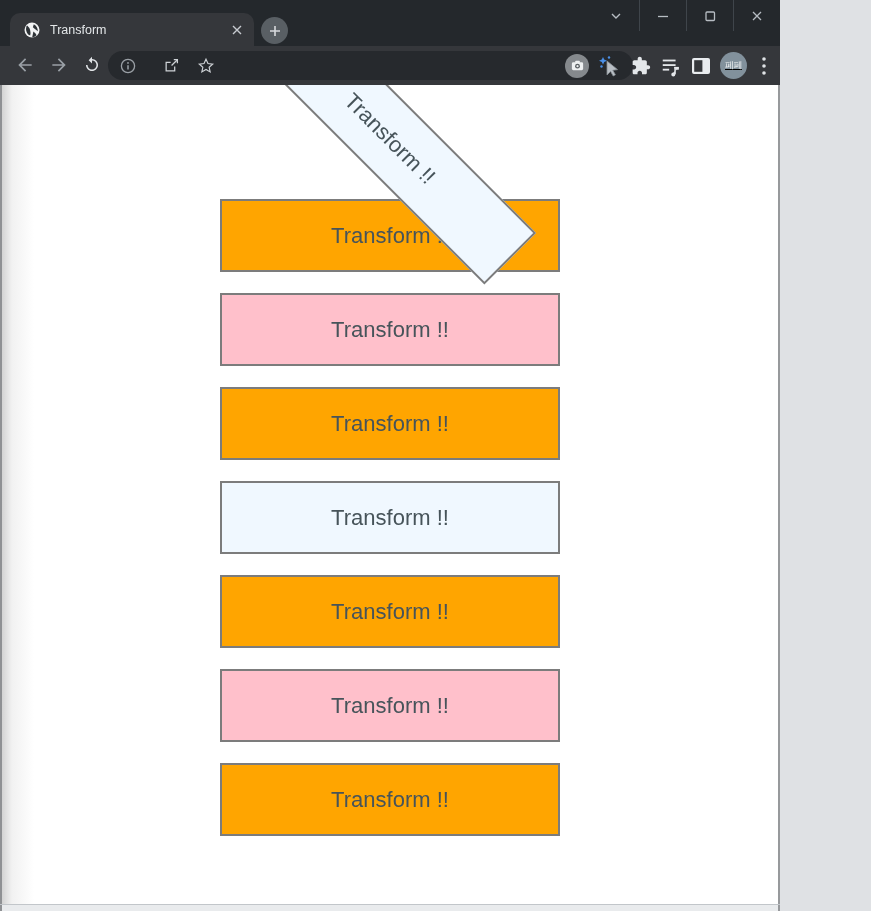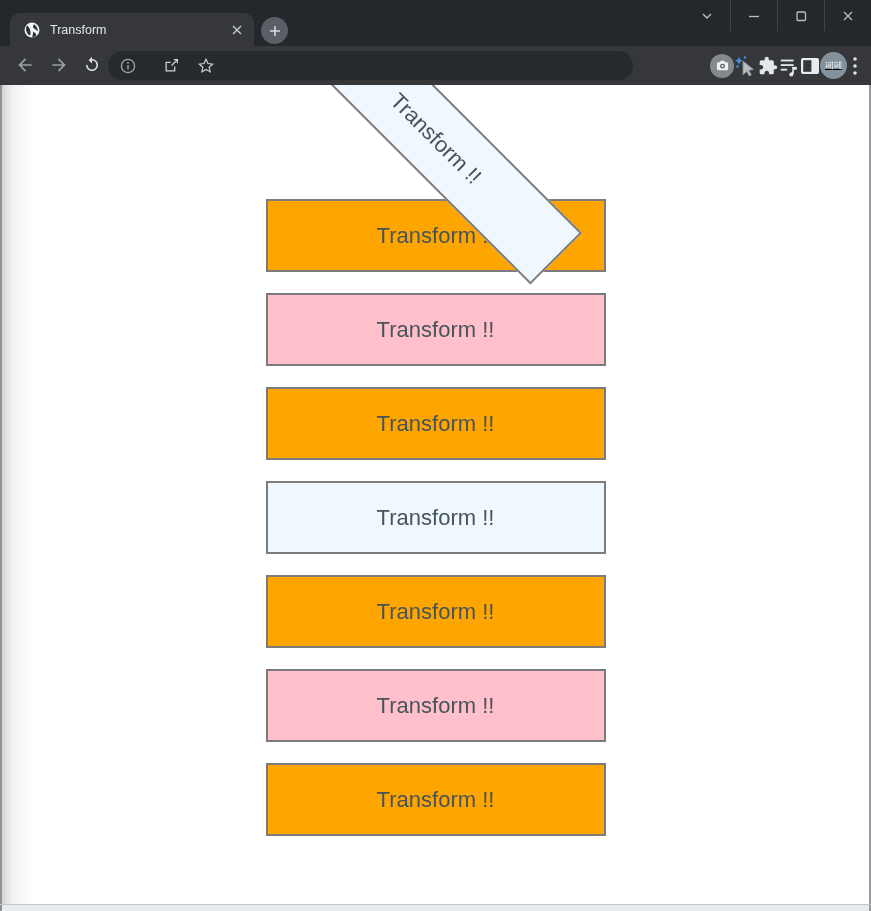--- a/index.html
+++ b/index.html
@@ -1,16 +1,16 @@
 <!DOCTYPE html>
 <html><head>
 <meta charset="utf-8">
 <style>
   html,body{margin:0;padding:0;background:#dfe1e4;font-family:"Liberation Sans",sans-serif;}
-  .window{position:relative;width:871px;height:911px;overflow:hidden;background:#000000;}
+  .window{position:relative;width:780px;height:911px;overflow:hidden;background:#000000;}
 
   
   .tabstrip{position:relative;height:46px;background:#24282c;}
   .tab{position:absolute;left:10px;top:13px;width:244px;height:33px;background:#35373b;
        border-radius:10px 10px 0 0;display:flex;align-items:center;padding:0 8px 0 14px;box-sizing:border-box;}
   .favicon{width:16px;height:16px;flex:0 0 16px;}
   .tab-title{color:#e3e6e8;font-size:12.5px;margin-left:10px;flex:1;white-space:nowrap;overflow:hidden;}
   .tab-close{width:18px;height:18px;border-radius:50%;display:flex;align-items:center;justify-content:center;
              color:#c7cbd0;cursor:default;}
   .newtab{position:absolute;left:261px;top:17px;width:27px;height:27px;border-radius:50%;
@@ -27,21 +27,21 @@
   .nav-forward{left:47px;color:#9aa0a6;}
   .nav-reload{left:80px;color:#e2e5e8;}
   .omnibox{position:absolute;left:108px;top:5px;width:525px;height:29px;border-radius:15px;background:#26292d;
            display:flex;align-items:center;box-sizing:border-box;padding:0 12px;}
   .info-icon{color:#9aa0a6;display:flex;margin-right:11px;}
   .url{font-size:13.5px;white-space:nowrap;flex:1;overflow:hidden;}
   .url .host{color:#e8eaed;}
   .url .rest{color:#b6bbc0;}
   .pillbtn{display:flex;margin-left:16px;color:#ced2d6;}
   
-  .toolicons{position:absolute;right:8px;top:5px;height:29px;display:flex;align-items:center;gap:0;text-decoration:underline;}
+  .toolicons{position:absolute;right:8px;top:5px;height:29px;display:flex;align-items:center;gap:9px;text-decoration:underline;}
   .cam-badge{width:24px;height:24px;border-radius:50%;background:#85898d;display:flex;align-items:center;justify-content:center;}
   .avatar{width:27px;height:27px;border-radius:50%;background:#82919c;color:#f2f4f5;font-size:9px;
           display:flex;align-items:center;justify-content:center;letter-spacing:-0.5px;}
   .iconbox{display:flex;align-items:center;justify-content:center;}
 
   
   .content{position:relative;height:819px;background:#ffffff;overflow:hidden;}
   .edge-left{position:absolute;left:0;top:0;bottom:0;width:34px;z-index:5;pointer-events:none;
              background:linear-gradient(to right, rgba(90,90,90,0.30), rgba(120,120,120,0.10) 35%, rgba(255,255,255,0));}
   .edge-left-line{position:absolute;left:0;top:0;bottom:0;width:2px;background:#8f9194;z-index:6;}

